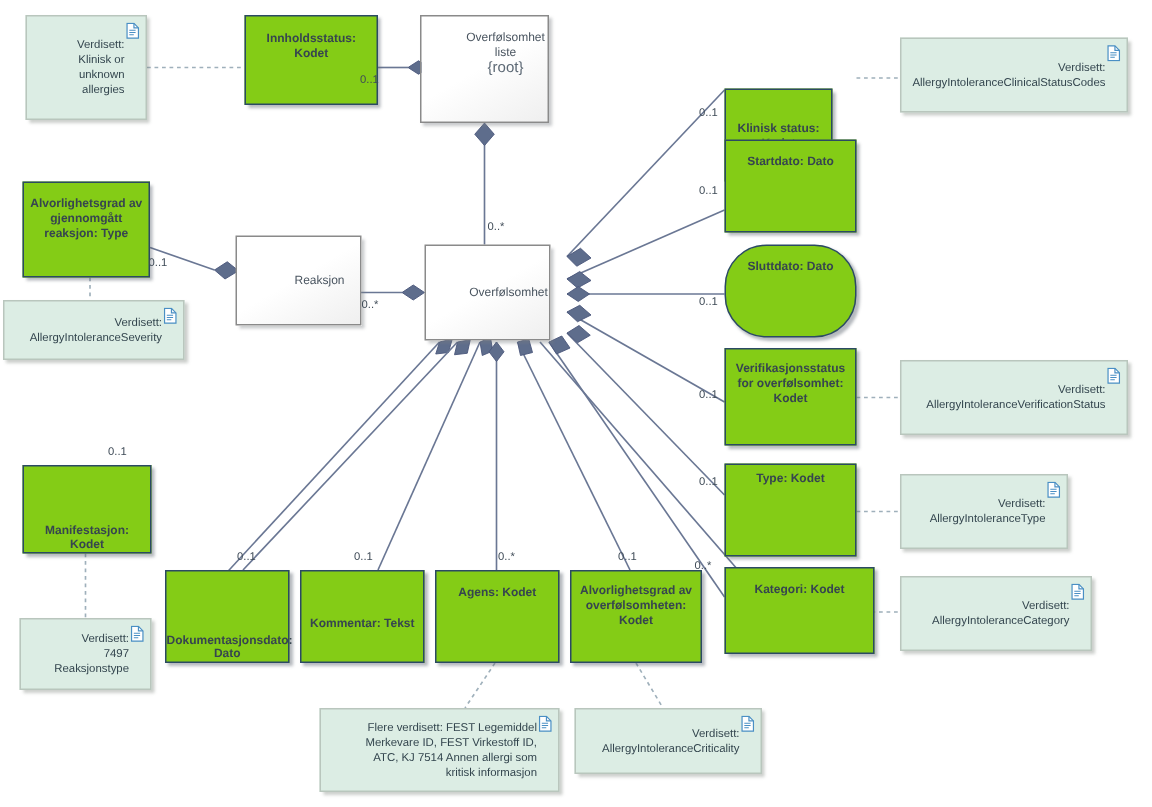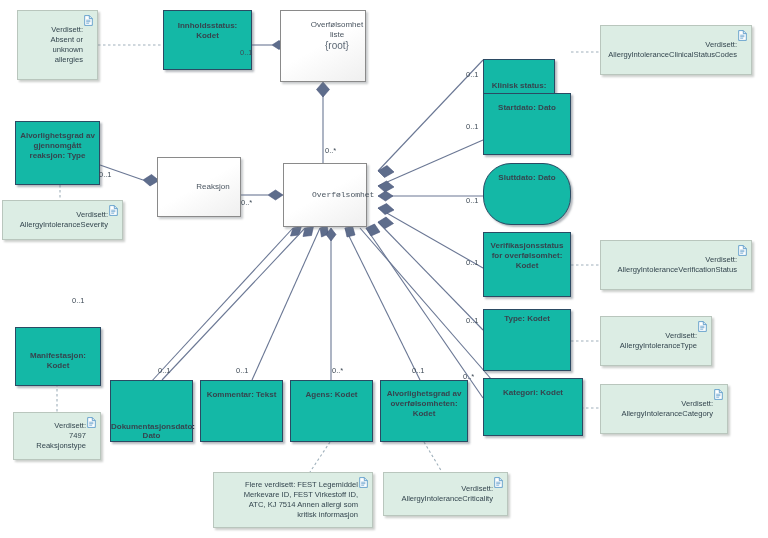--- a/index.html
+++ b/index.html
@@ -28,21 +28,21 @@
     text-align:center;
     line-height:1.22;
     color:#3d4a58;
     z-index:3;
   }
   .node .lbl{display:block;padding:0 4px;width:100%;}
   .node .sub{display:block;font-size:10px;color:#5d6975;}
 
   
   .cls-blue{
-    background:#14b8a6;
+    background:#84cc16;
     border:1.2px solid #2b4a63;
     box-shadow:2px 2px 2px rgba(90,100,110,.45);
     font-size:8px;
     font-weight:bold;
     color:#36454f;
   }
   
   .cls-white{
     background:linear-gradient(150deg,#ffffff 0%,#ffffff 48%,#efefef 100%);
     border:1.2px solid #8a8a8a;
@@ -153,21 +153,21 @@
 
     <path class="ln" d="M420,380 L345,228"></path>
     <polygon class="dia" points="345,228 352.5,226 355,235 347,237"></polygon>
 
     <path class="ln" d="M492,380 L360,228"></path>
   </svg>
 
   <div class="note" style="left:17px;top:10px;width:81px;height:70px;">
     <span class="lbl">
       <span>Verdisett:</span><br>
-      <span>Absent or</span><br>
+      <span>Klinisk or</span><br>
       <span>unknown</span><br>
       <span>allergies</span>
     </span>
     <svg class="doc-icon" viewBox="0 0 9 11">
       <path d="M.7.6h4.6l3 3v6.8H.7z" fill="#fff" stroke="#4a8fc4" stroke-width=".8"></path>
       <path d="M5.3.6v3h3" fill="none" stroke="#4a8fc4" stroke-width=".8"></path>
       <path d="M2.2 5.2h4.2M2.2 6.7h4.2M2.2 8.2h3" stroke="#4a8fc4" stroke-width=".7"></path>
     </svg>
   </div>
 
@@ -289,21 +289,21 @@
       <span>Alvorlighetsgrad av</span><br>
       <span>gjennomgått</span><br>
       <span>reaksjon: Type</span>
     </span>
   </div>
 
   <div class="node cls-white" style="left:157px;top:157px;width:84px;height:60px;">
     <span class="lbl">Reaksjon</span>
   </div>
 
-  <div class="node cls-white" style="left:283px;top:163px;width:84px;height:64px;font-family:Liberation Mono, monospace;">
+  <div class="node cls-white" style="left:283px;top:163px;width:84px;height:64px;">
     <span class="lbl">Overfølsomhet</span>
   </div>
 
   <div class="node cls-blue" style="left:483px;top:22px;width:72px;height:62px;align-items:flex-start;padding-top:21px;margin-top:37px;">
     <span class="lbl">Klinisk status: Kodet</span>
   </div>
 
   <div class="node cls-blue" style="left:483px;top:93px;width:88px;height:62px;align-items:flex-start;padding-top:9px;">
     <span class="lbl">Startdato: Dato</span>
   </div>
@@ -321,35 +321,35 @@
   </div>
 
   <div class="node cls-blue" style="left:483px;top:309px;width:88px;height:62px;align-items:flex-start;padding-top:4px;">
     <span class="lbl">Type: Kodet</span>
   </div>
 
   <div class="node cls-blue" style="left:483px;top:378px;width:100px;height:58px;align-items:flex-start;padding-top:9px;">
     <span class="lbl">Kategori: Kodet</span>
   </div>
 
-  <div class="node cls-blue" style="left:15px;top:327px;width:86px;height:59px;align-items:center;padding-top:9px;">
+  <div class="node cls-blue" style="left:15px;top:310px;width:86px;height:59px;align-items:flex-end;padding-top:9px;">
     <span class="lbl">
       <span>Manifestasjon:</span><br>
       <span>Kodet</span>
     </span>
   </div>
 
   <div class="node cls-blue" style="left:110px;top:380px;width:83px;height:62px;align-items:flex-end;padding-top:9px;">
     <span class="lbl">
       <span>Dokumentasjonsdato:</span><br>
       <span>Dato</span>
     </span>
   </div>
 
-  <div class="node cls-blue" style="left:200px;top:380px;width:83px;height:62px;align-items:flex-start;padding-top:9px;">
+  <div class="node cls-blue" style="left:200px;top:380px;width:83px;height:62px;align-items:center;padding-top:9px;">
     <span class="lbl">Kommentar: Tekst</span>
   </div>
 
   <div class="node cls-blue" style="left:290px;top:380px;width:83px;height:62px;align-items:flex-start;padding-top:9px;">
     <span class="lbl">Agens: Kodet</span>
   </div>
 
   <div class="node cls-blue" style="left:380px;top:380px;width:88px;height:62px;align-items:flex-start;padding-top:8px;">
     <span class="lbl">
       <span>Alvorlighetsgrad av</span><br>

